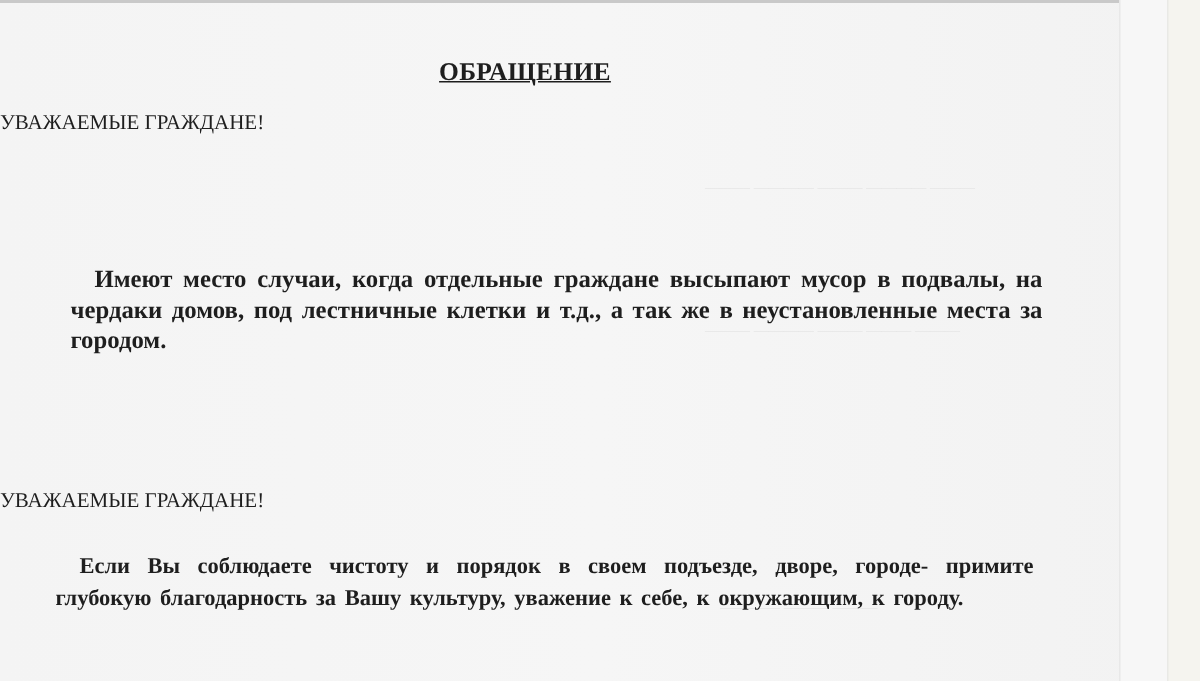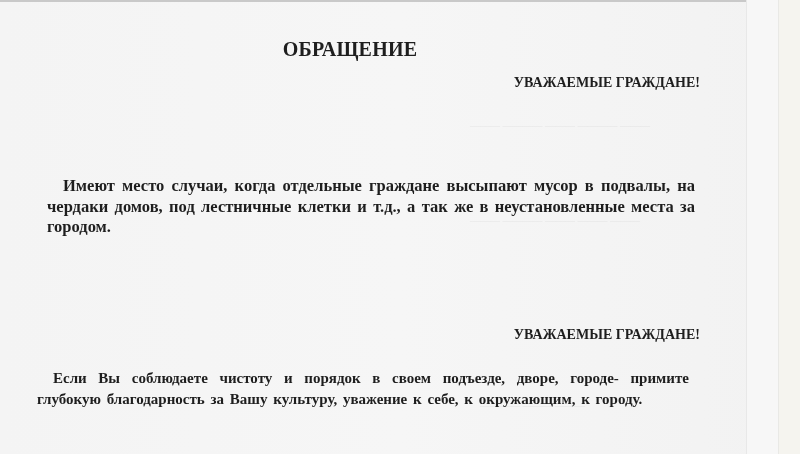--- a/index.html
+++ b/index.html
@@ -39,28 +39,29 @@
       font-size: 10px;
       transform: scaleX(-1);
       white-space: nowrap;
     }
     .title {
       position: absolute;
       left: 0; width: 700px;
       top: 38px;
       text-align: center;
       font-weight: bold;
-      font-size: 20px;
+      font-size: 17px;
       letter-spacing: 0.2px;
+      text-decoration: underline;
     }
     .subtitle {
       position: absolute;
       left: 0; width: 700px;
-      text-align: right;
-      font-weight: bold;
+      text-align: left;
+      font-weight: normal;
       font-size: 14px;
     }
     .sub1 { top: 75px; }
     .sub2 { top: 327px; }
     .para {
       position: absolute;
       left: 47px;
       width: 648px;
       font-size: 16.5px;
       line-height: 20.5px;

